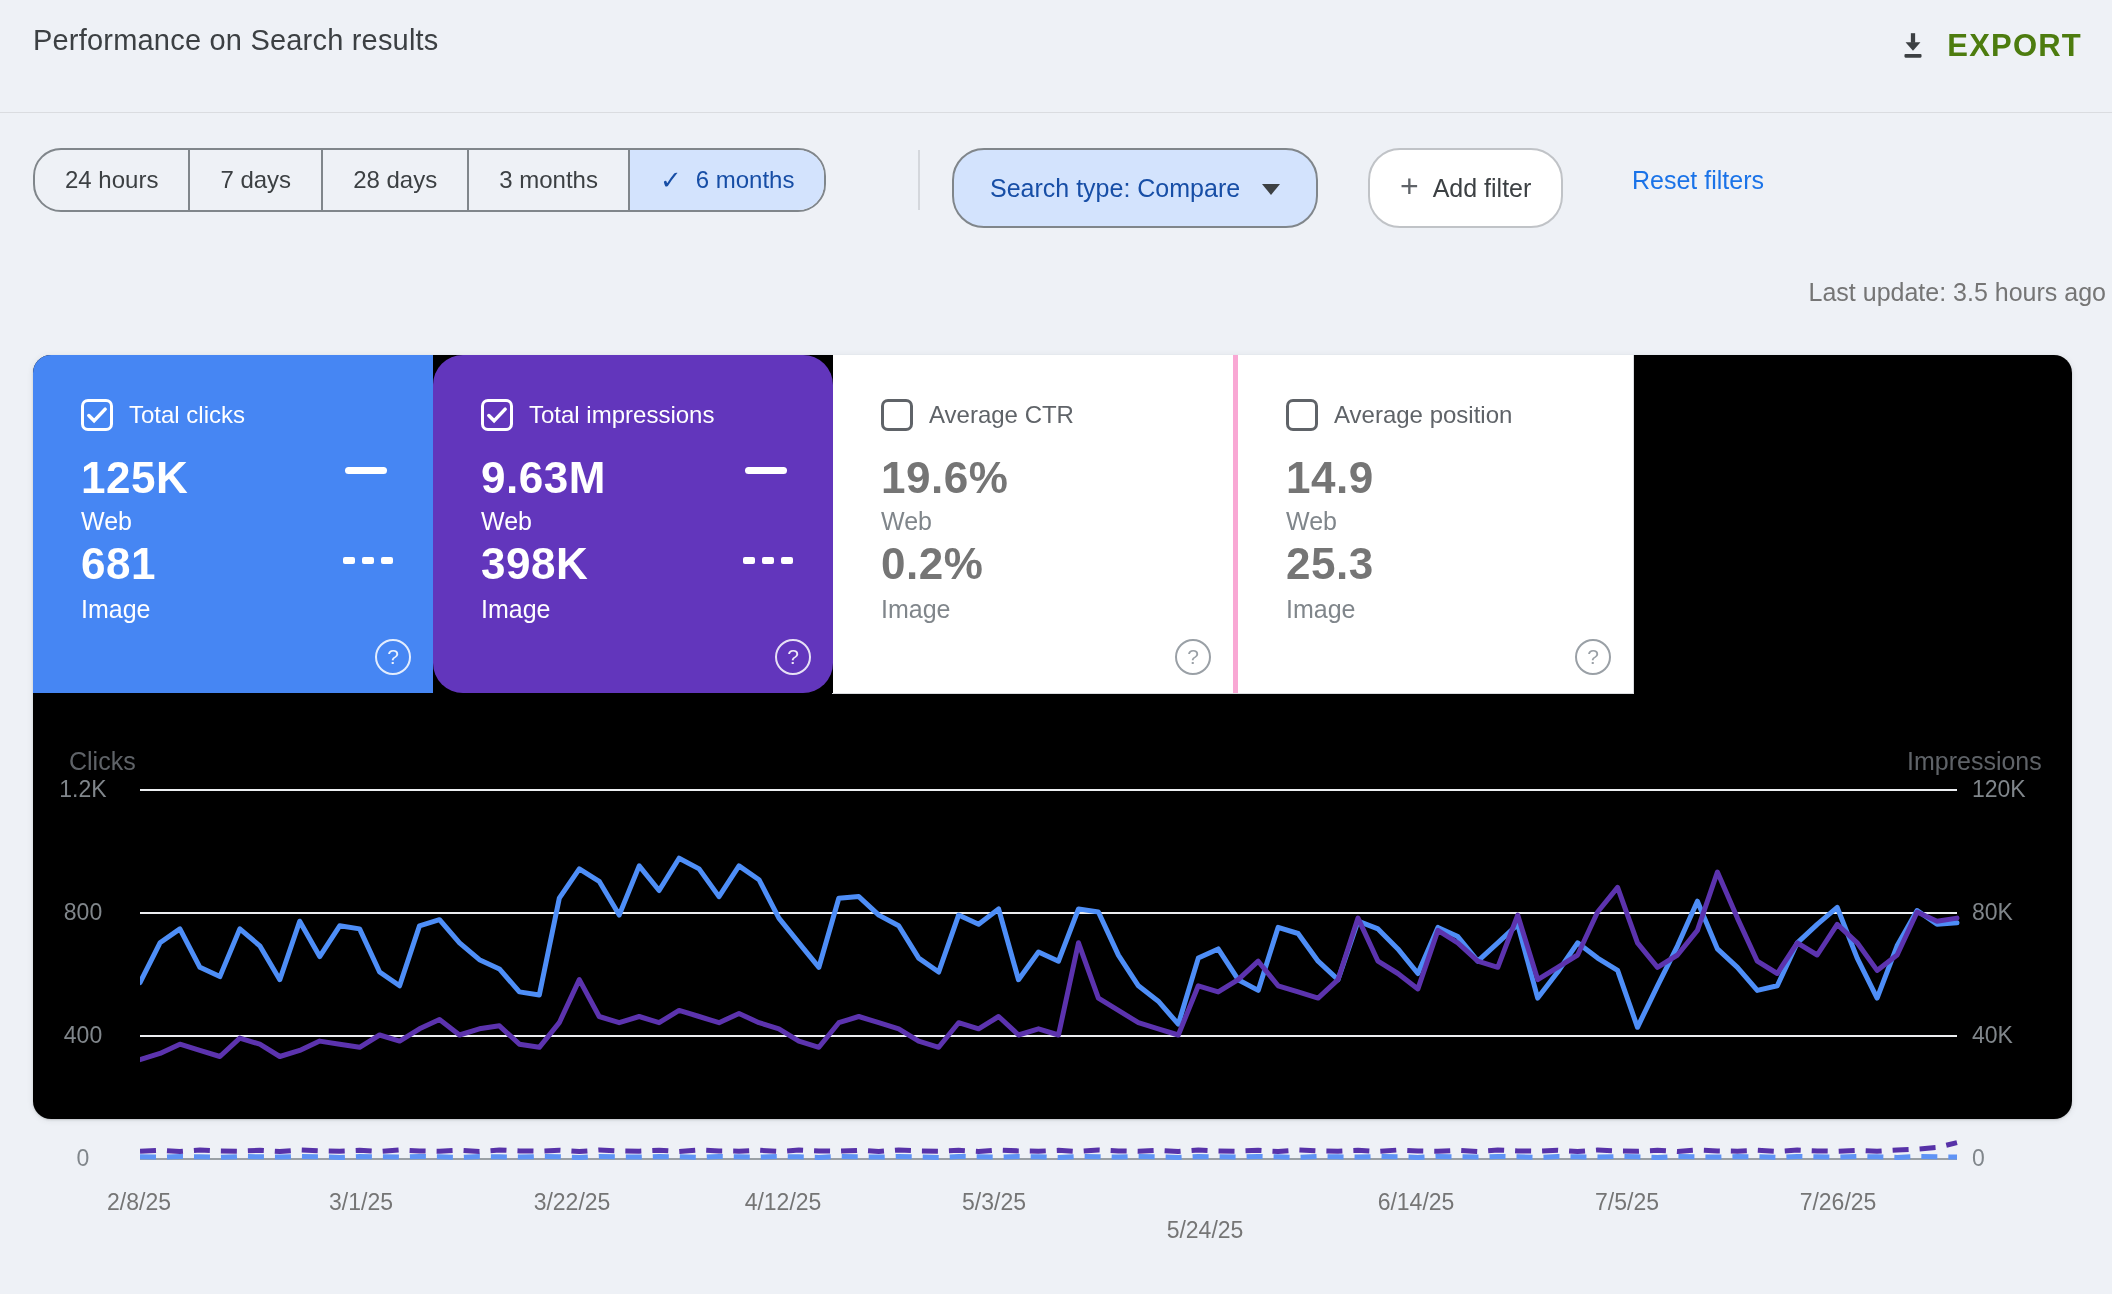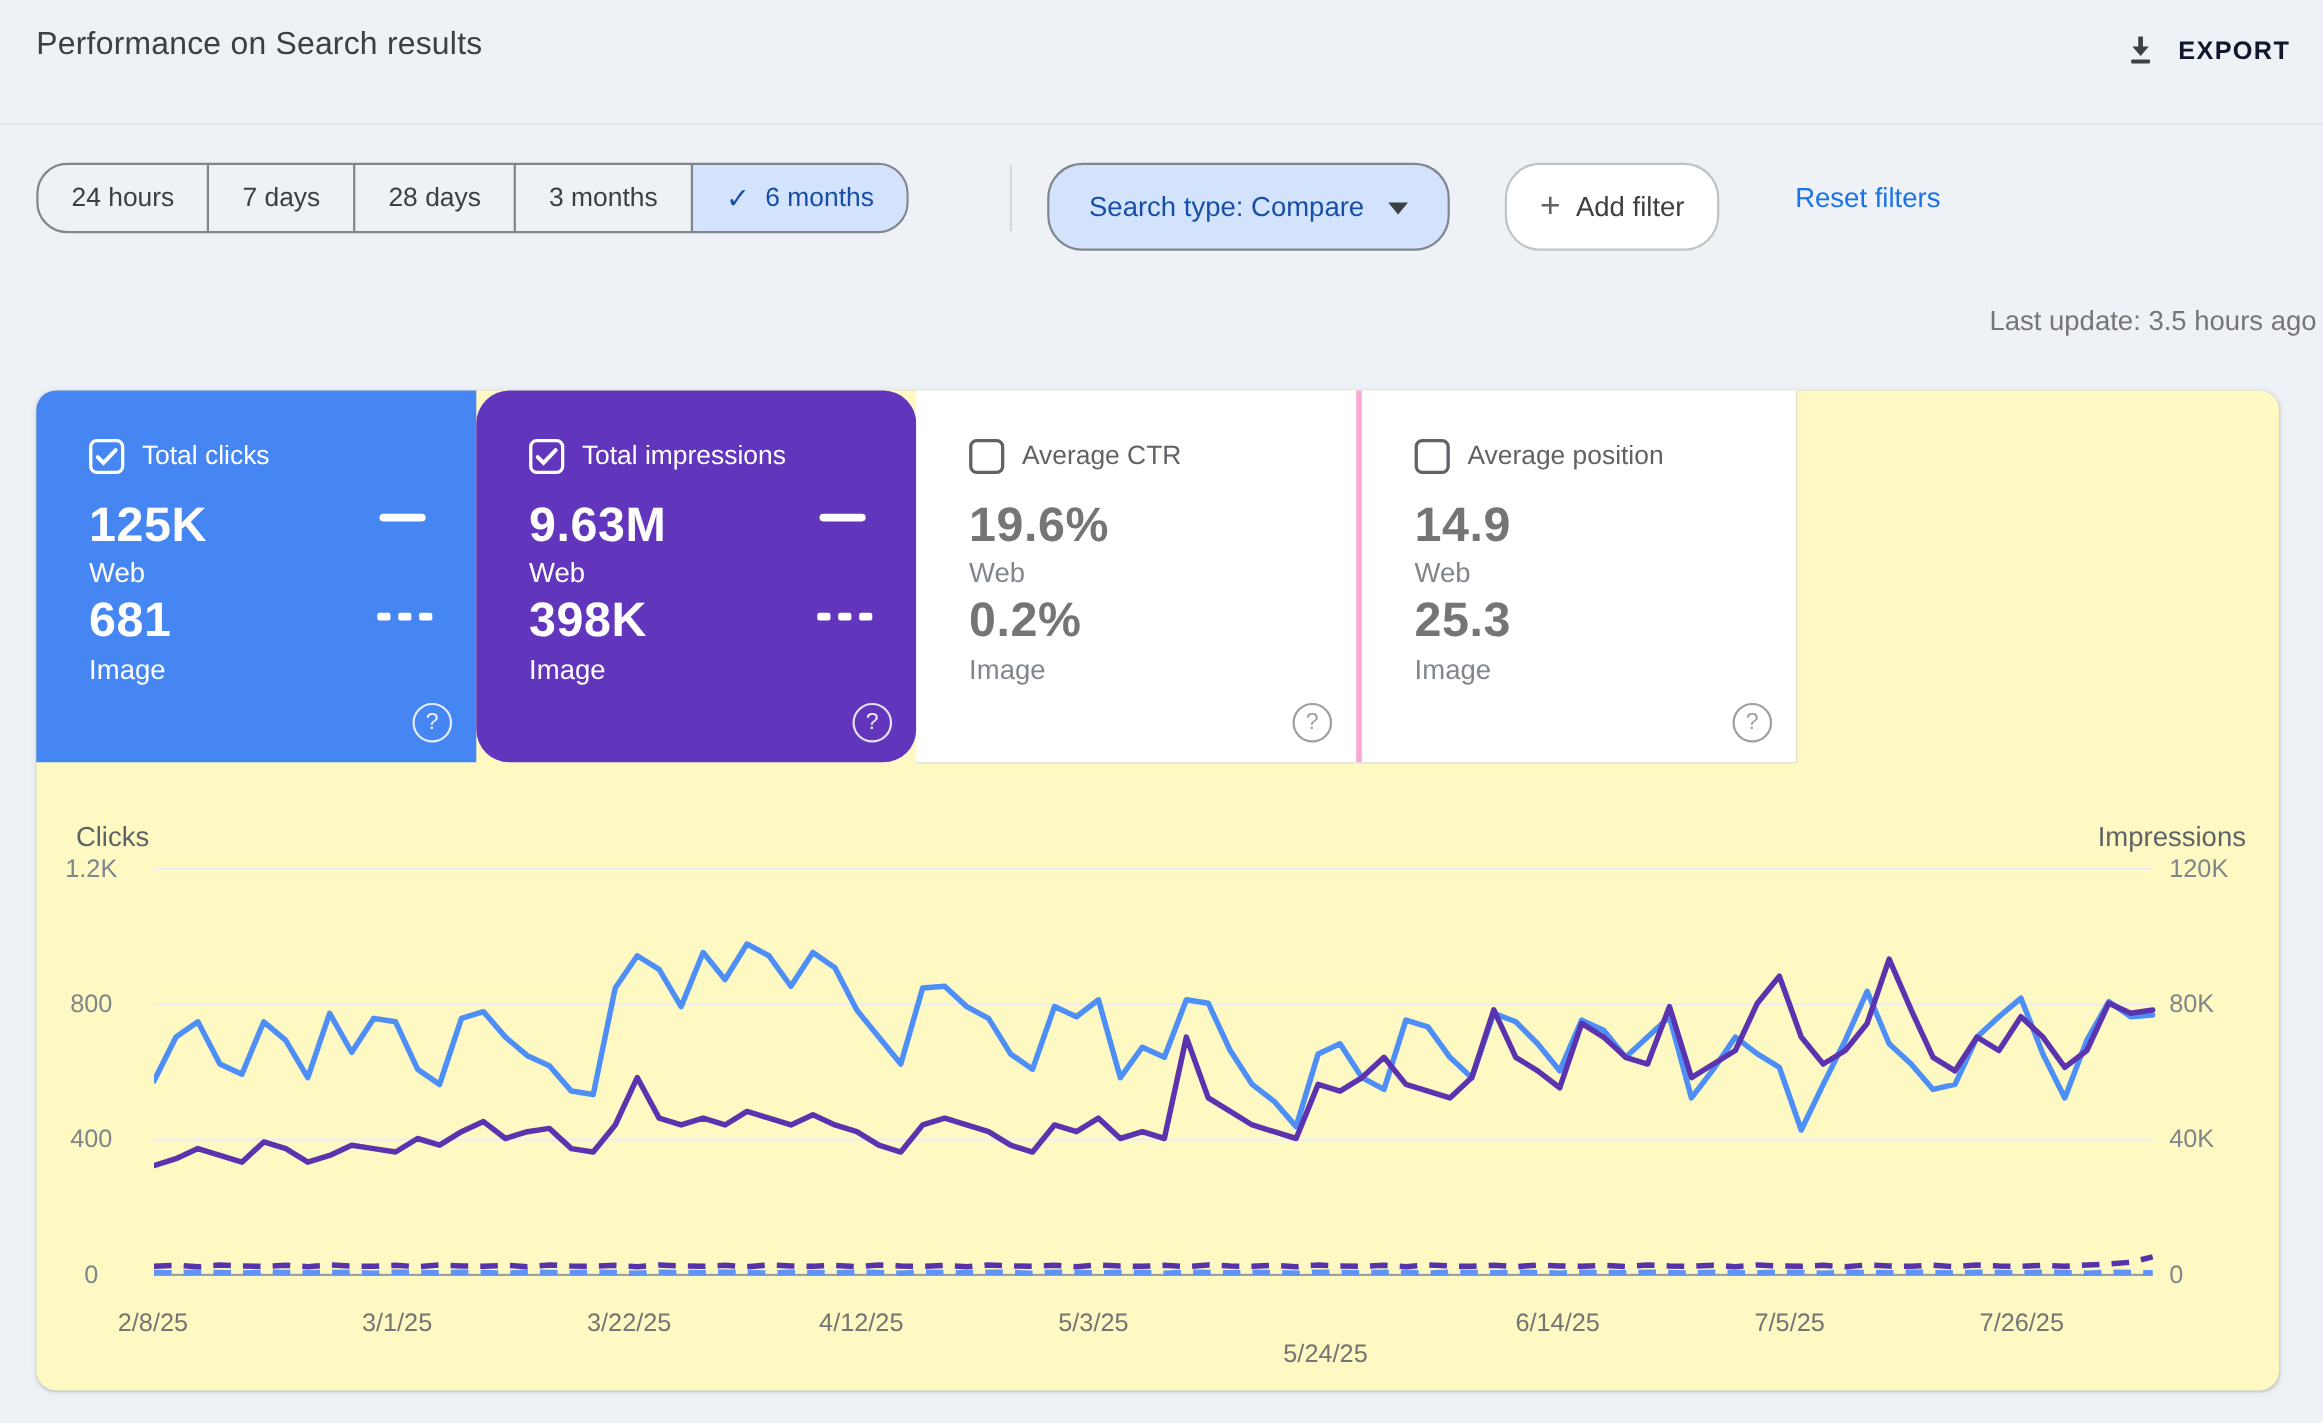--- a/index.html
+++ b/index.html
@@ -8,38 +8,38 @@
     background:#eef1f6;
     font-family:"Liberation Sans","DejaVu Sans",sans-serif;
     color:#3c4043;
     -webkit-font-smoothing:antialiased;
   }
   .abs{position:absolute;}
   
   .page-title{left:33px;top:24px;font-size:29px;font-weight:500;color:#3c4043;letter-spacing:.2px;}
   .export-btn{right:24px;top:20px;height:52px;display:flex;align-items:center;gap:18px;
     background:none;border:none;cursor:pointer;color:#3c4043;font-family:inherit;}
-  .export-btn .lbl{font-size:23px;font-weight:700;letter-spacing:1.2px;color:#0f172a;}
+  .export-btn .lbl{font-size:31px;font-weight:700;letter-spacing:1.2px;color:#4d7c0f;}
   .hdr-divider{left:0;top:112px;width:2112px;height:1px;background:#dadce0;}
   
   .tabs{left:33px;top:148px;display:inline-flex;border:2px solid #80868b;border-radius:28px;height:64px;box-sizing:border-box;overflow:hidden;background:transparent;}
   .tab{display:flex;align-items:center;padding:0 30px;font-size:24px;color:#3c4043;cursor:pointer;white-space:nowrap;}
   .tab + .tab{border-left:2px solid #80868b;}
   .tab.selected{background:#d3e3fd;color:#174ea6;font-weight:500;}
   .tab .chk{margin-right:14px;font-size:26px;color:#174ea6;}
   .vsep{left:918px;top:150px;width:2px;height:60px;background:#d4d7dc;}
   .chip{top:148px;height:80px;box-sizing:border-box;display:flex;align-items:center;border-radius:32px;cursor:pointer;white-space:nowrap;}
   .chip.search{left:952px;background:#d3e3fd;border:2px solid #80868b;padding:0 36px;color:#174ea6;font-size:25px;font-weight:500;gap:22px;}
   .caret{width:0;height:0;border-left:9px solid transparent;border-right:9px solid transparent;border-top:11px solid #3c4043;margin-top:3px;}
   .chip.addf{left:1368px;background:#fff;border:2px solid #c0c3c7;padding:0 30px;color:#3c4043;font-size:25px;gap:14px;}
   .chip.addf .plus{font-size:32px;color:#5f6368;font-weight:400;margin-top:-3px;}
   .reset-link{left:1632px;top:148px;height:64px;display:flex;align-items:center;color:#1a73e8;font-size:25px;font-weight:500;cursor:pointer;}
   .last-update{right:6px;top:278px;font-size:25px;color:#757575;}
   
-  .panel{left:33px;top:355px;width:2039px;height:909px;background:#fef9c3;border-radius:18px;
+  .panel{left:33px;top:355px;width:2039px;height:764px;background:#000000;border-radius:18px;
     box-shadow:0 1px 2px rgba(60,64,67,.2),0 1px 6px rgba(60,64,67,.1);}
   
   .card{position:absolute;top:0;width:400px;height:338px;box-sizing:border-box;cursor:pointer;}
   .card.c0{left:0;background:#4686f3;border-top-left-radius:18px;color:#fff;}
   .card.c1{left:400px;background:#6236bc;color:#fff;border-radius:30px;}
   .card.c2{left:800px;background:#fff;}
   .card.c3{left:1200px;background:#fff;border-left:5px solid #f9a8d4;}
   .card-sep-r{left:1600px;top:0;width:1px;height:338px;background:#dadce0;}
   .card-sep-b{left:799px;top:338px;width:802px;height:1px;background:#dadce0;}
   .cb{position:absolute;left:48px;top:44px;width:26px;height:26px;border:3px solid #fff;border-radius:7px;}

